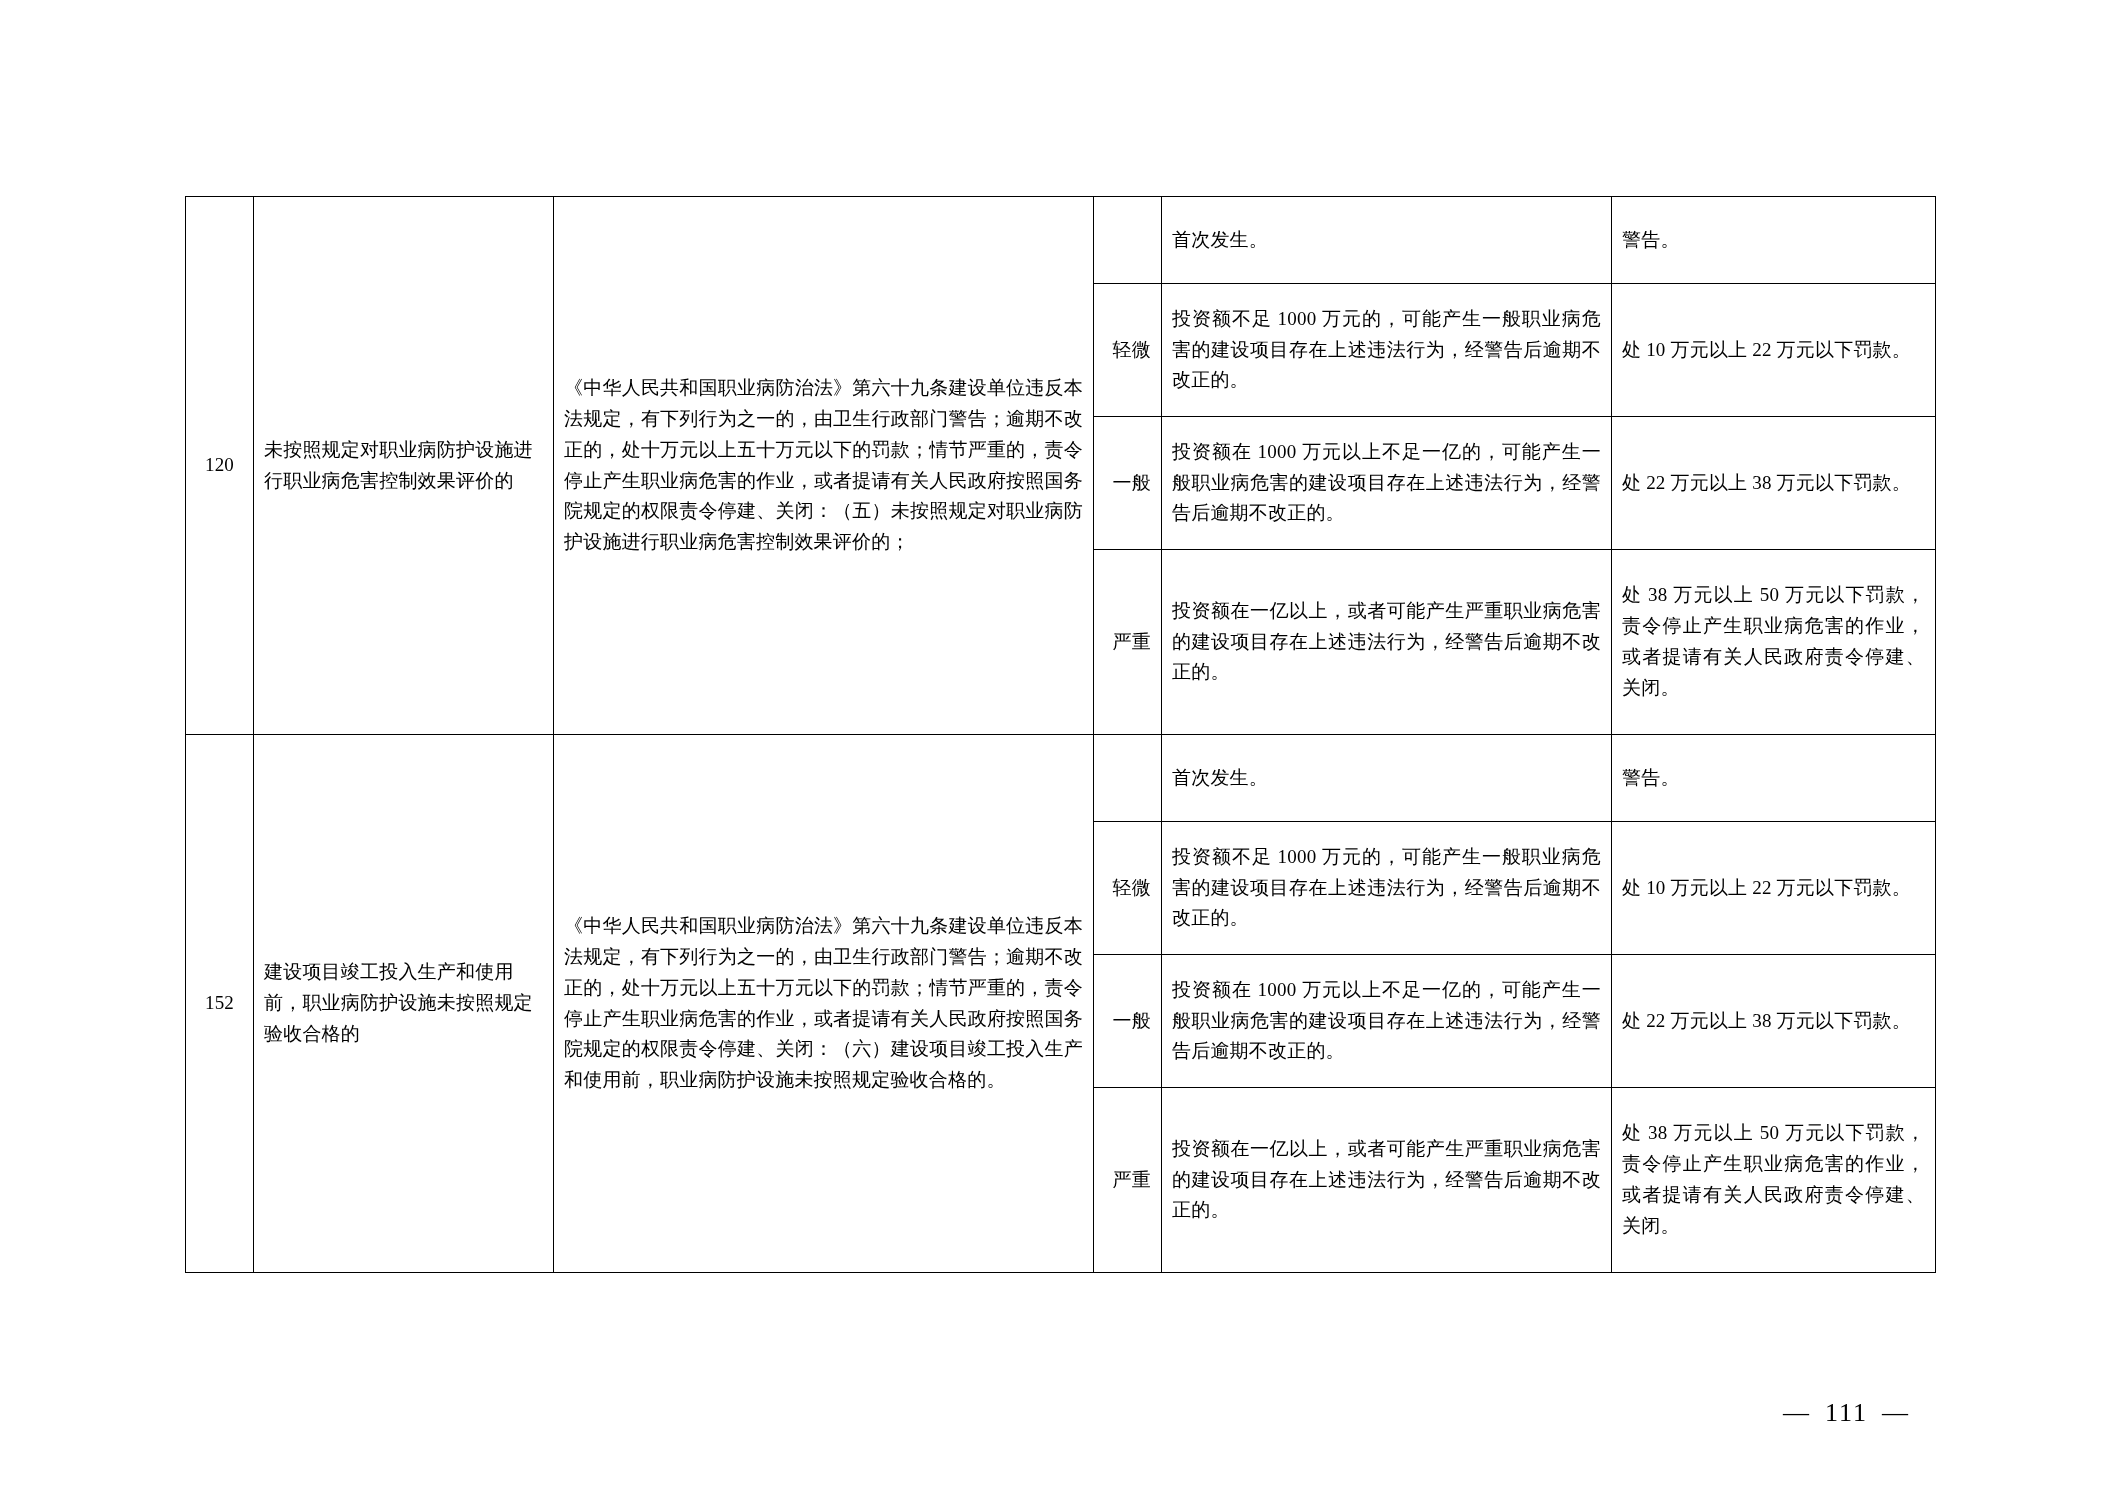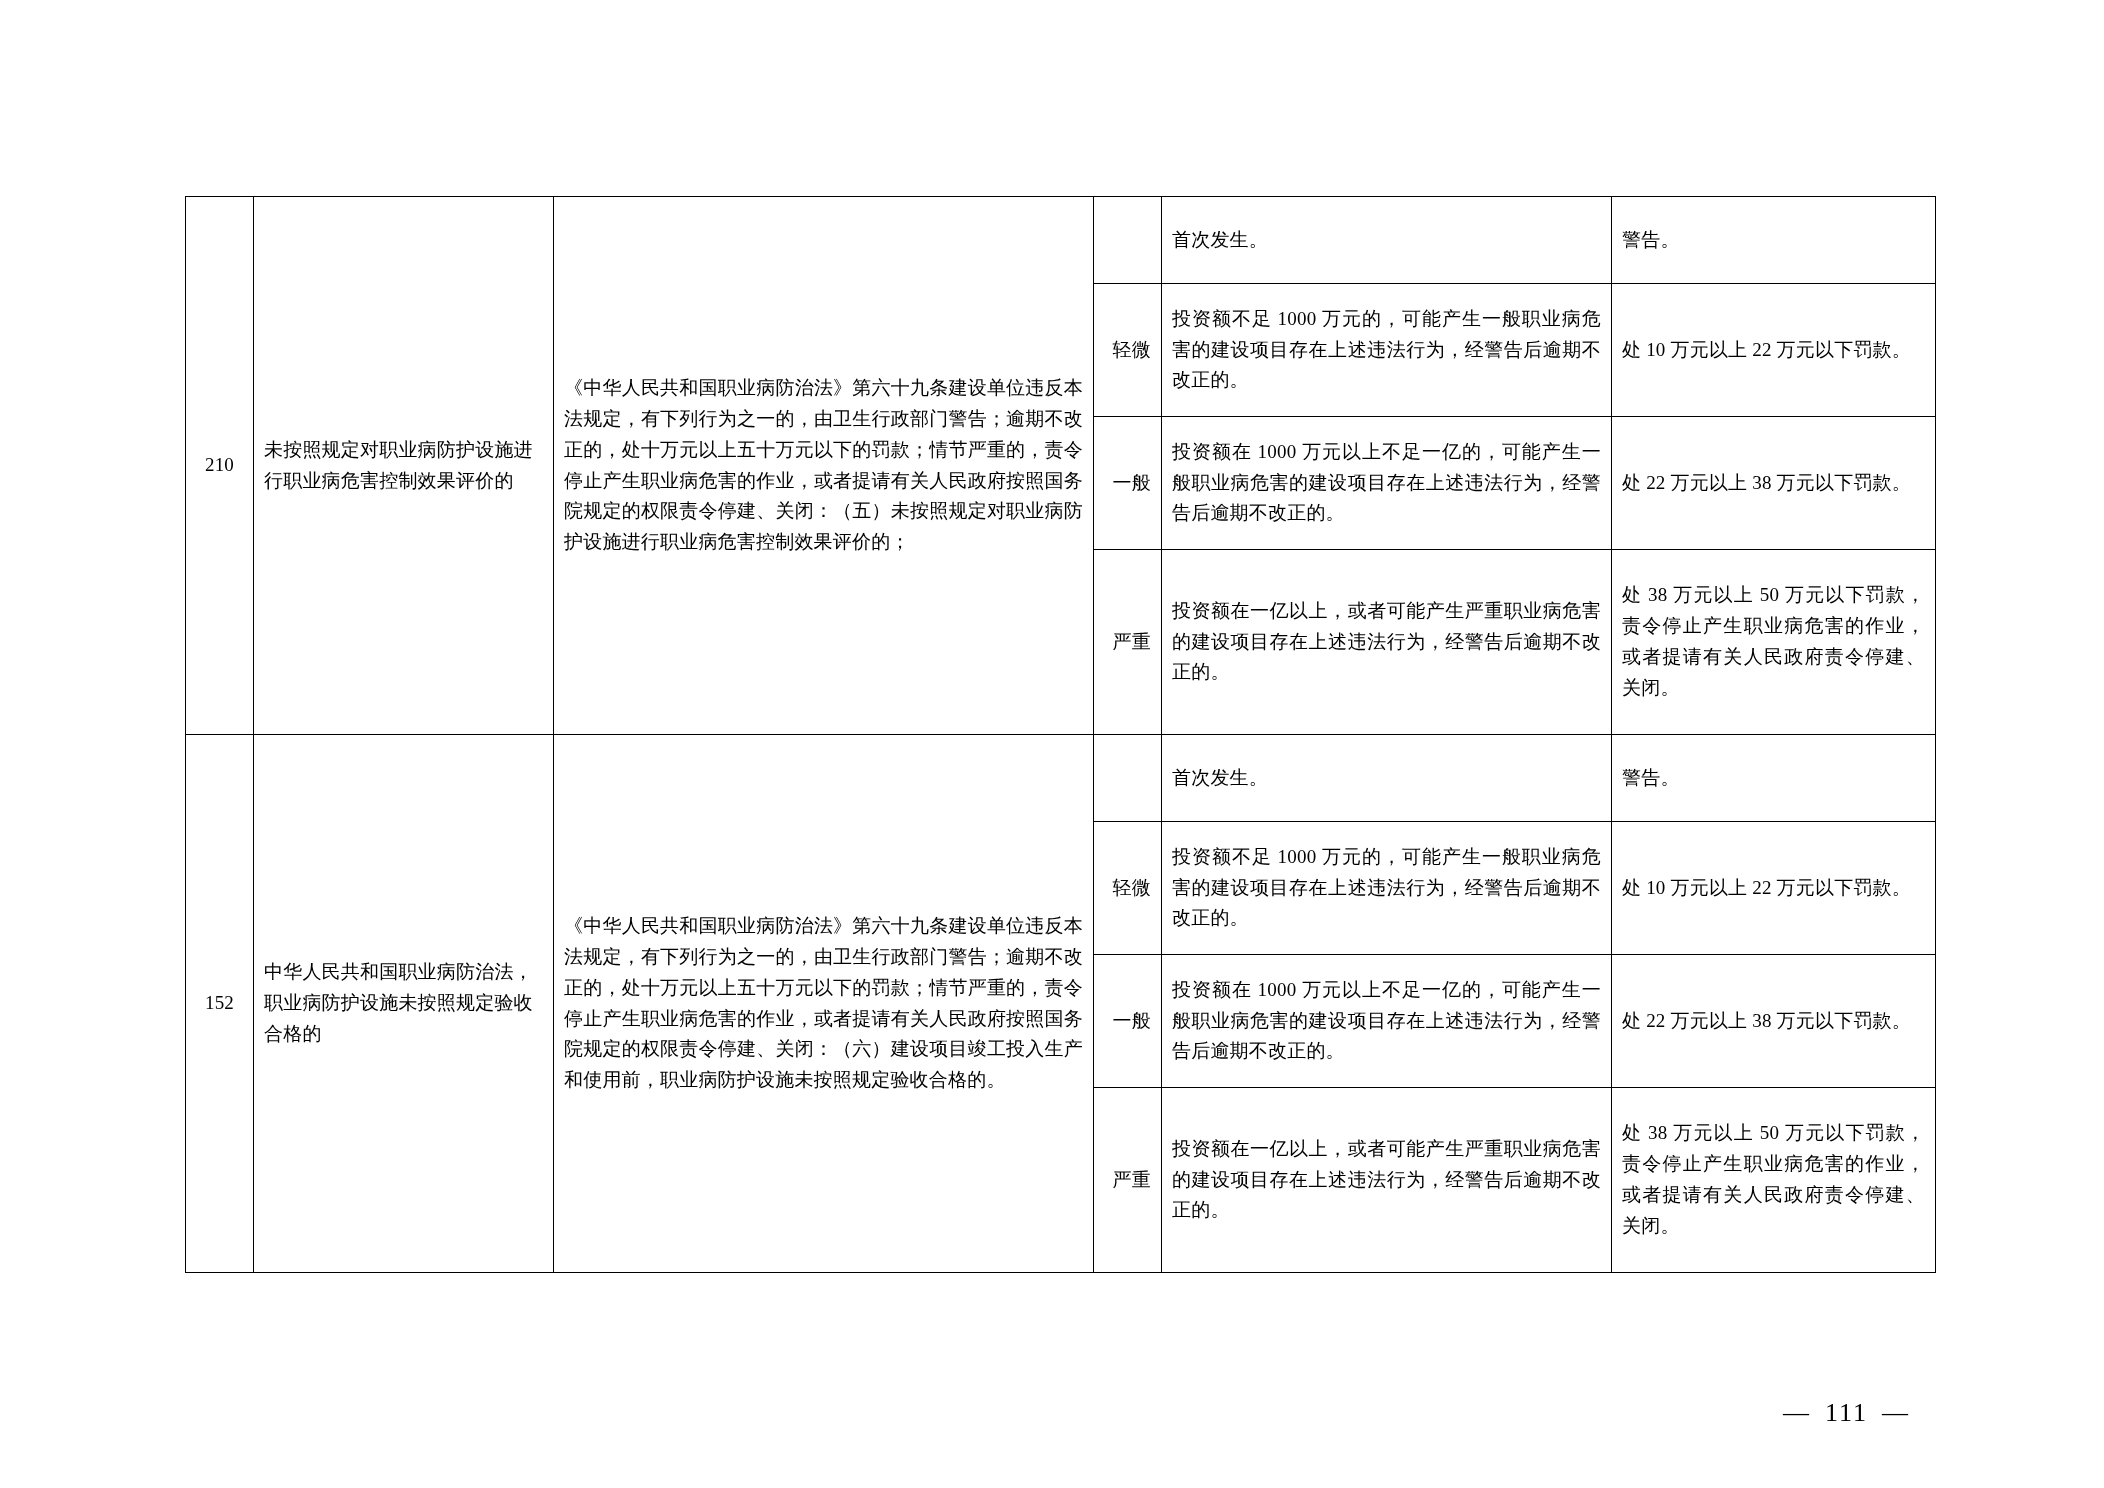--- a/index.html
+++ b/index.html
@@ -113,21 +113,21 @@
         <col class="col-num">
         <col class="col-item">
         <col class="col-law">
         <col class="col-level">
         <col class="col-cond">
         <col class="col-pen">
       </colgroup>
       <tbody>
 
         <tr>
-          <td class="cell-num" rowspan="4">210</td>
+          <td class="cell-num" rowspan="4">120</td>
           <td class="cell-item" rowspan="4">未按照规定对职业病防护设施进行职业病危害控制效果评价的</td>
           <td class="cell-law" rowspan="4">《中华人民共和国职业病防治法》第六十九条建设单位违反本法规定，有下列行为之一的，由卫生行政部门警告；逾期不改正的，处十万元以上五十万元以下的罚款；情节严重的，责令停止产生职业病危害的作业，或者提请有关人民政府按照国务院规定的权限责令停建、关闭：（五）未按照规定对职业病防护设施进行职业病危害控制效果评价的；</td>
           <td class="cell-level h-first"></td>
           <td class="cell-cond h-first">首次发生。</td>
           <td class="cell-pen h-first">警告。</td>
         </tr>
         <tr>
           <td class="cell-level h-second">轻微</td>
           <td class="cell-cond h-second">投资额不足 1000 万元的，可能产生一般职业病危害的建设项目存在上述违法行为，经警告后逾期不改正的。</td>
           <td class="cell-pen h-second">处 10 万元以上 22 万元以下罚款。</td>
@@ -138,21 +138,21 @@
           <td class="cell-pen h-third">处 22 万元以上 38 万元以下罚款。</td>
         </tr>
         <tr>
           <td class="cell-level h-fourth">严重</td>
           <td class="cell-cond h-fourth">投资额在一亿以上，或者可能产生严重职业病危害的建设项目存在上述违法行为，经警告后逾期不改正的。</td>
           <td class="cell-pen h-fourth">处 38 万元以上 50 万元以下罚款，责令停止产生职业病危害的作业，或者提请有关人民政府责令停建、关闭。</td>
         </tr>
 
         <tr>
           <td class="cell-num" rowspan="4">152</td>
-          <td class="cell-item" rowspan="4">中华人民共和国职业病防治法，职业病防护设施未按照规定验收合格的</td>
+          <td class="cell-item" rowspan="4">建设项目竣工投入生产和使用前，职业病防护设施未按照规定验收合格的</td>
           <td class="cell-law" rowspan="4">《中华人民共和国职业病防治法》第六十九条建设单位违反本法规定，有下列行为之一的，由卫生行政部门警告；逾期不改正的，处十万元以上五十万元以下的罚款；情节严重的，责令停止产生职业病危害的作业，或者提请有关人民政府按照国务院规定的权限责令停建、关闭：（六）建设项目竣工投入生产和使用前，职业病防护设施未按照规定验收合格的。</td>
           <td class="cell-level h-first"></td>
           <td class="cell-cond h-first">首次发生。</td>
           <td class="cell-pen h-first">警告。</td>
         </tr>
         <tr>
           <td class="cell-level h-second">轻微</td>
           <td class="cell-cond h-second">投资额不足 1000 万元的，可能产生一般职业病危害的建设项目存在上述违法行为，经警告后逾期不改正的。</td>
           <td class="cell-pen h-second">处 10 万元以上 22 万元以下罚款。</td>
         </tr>

